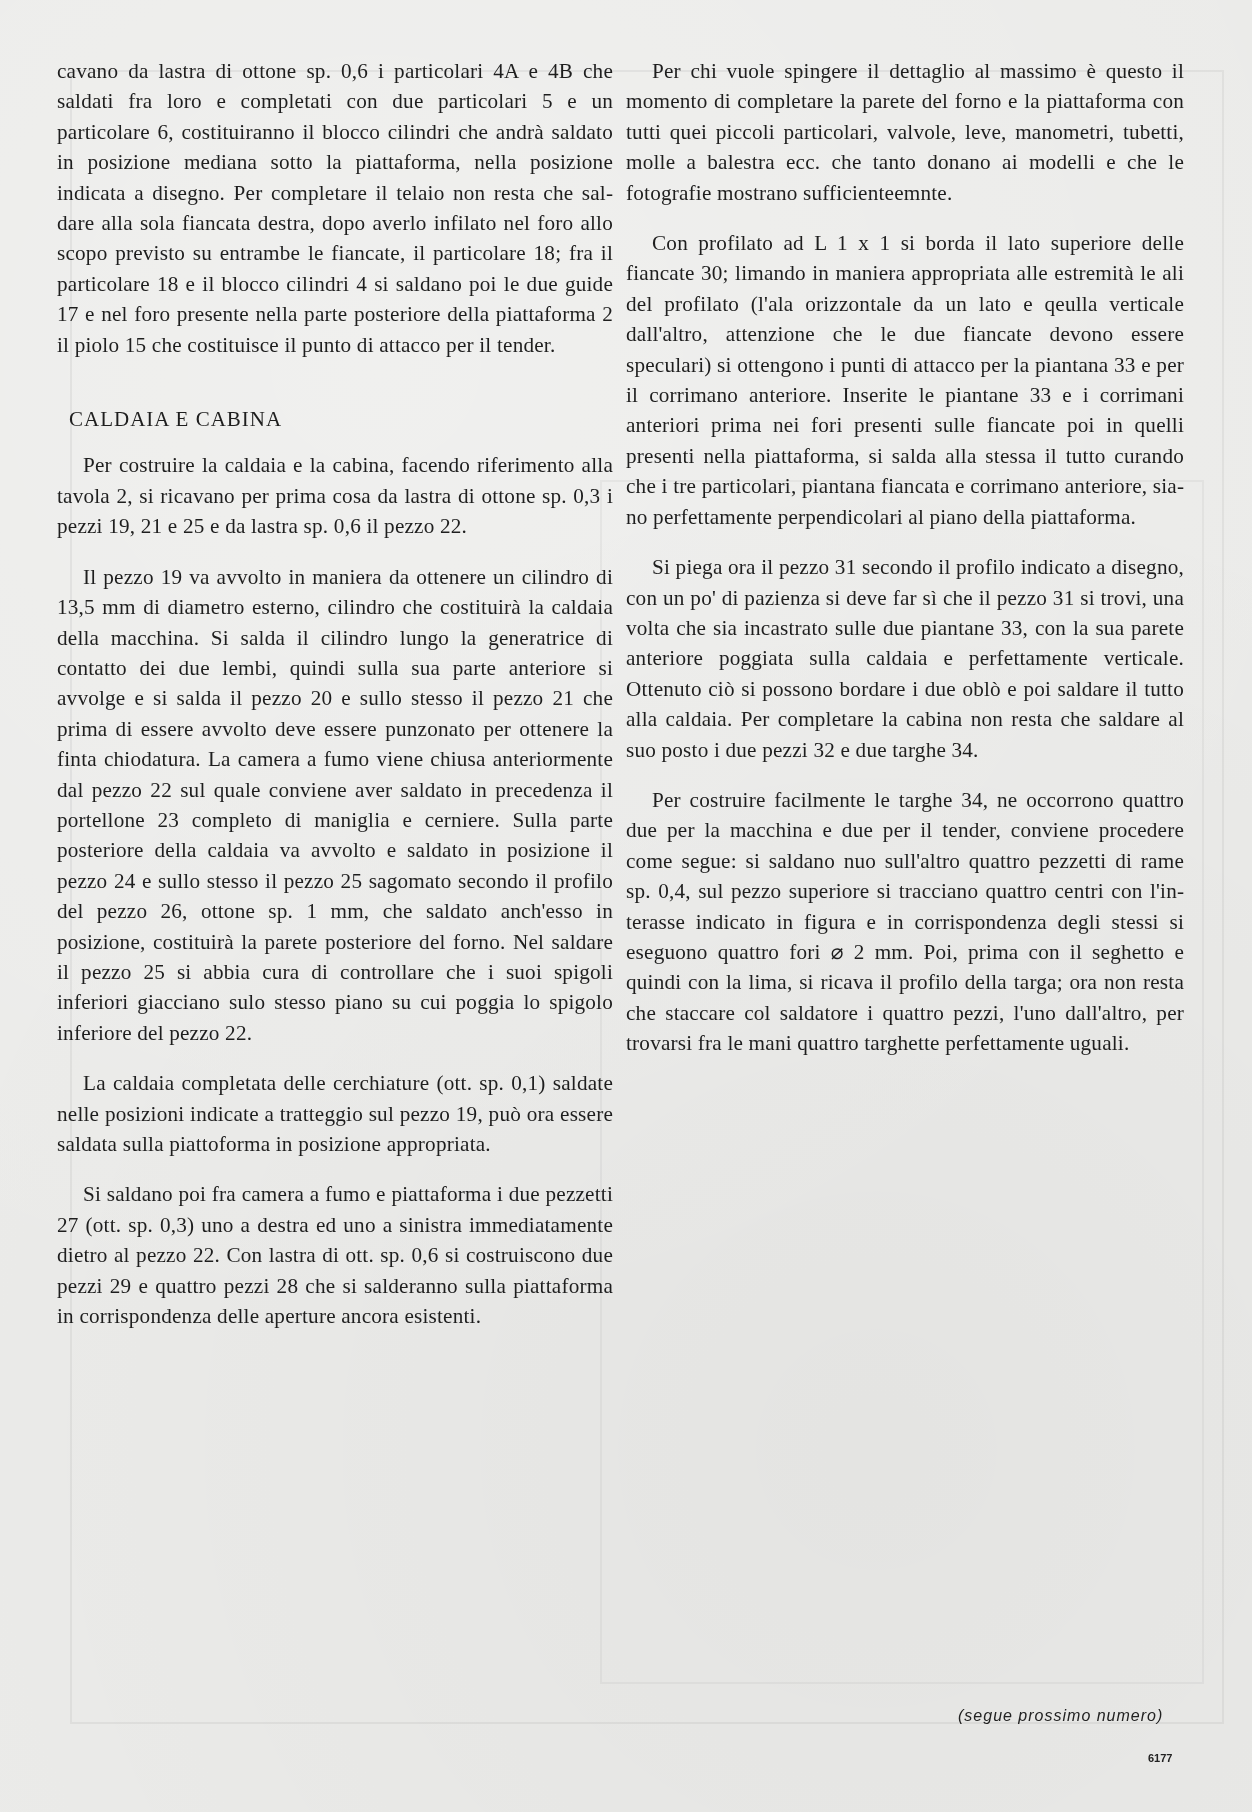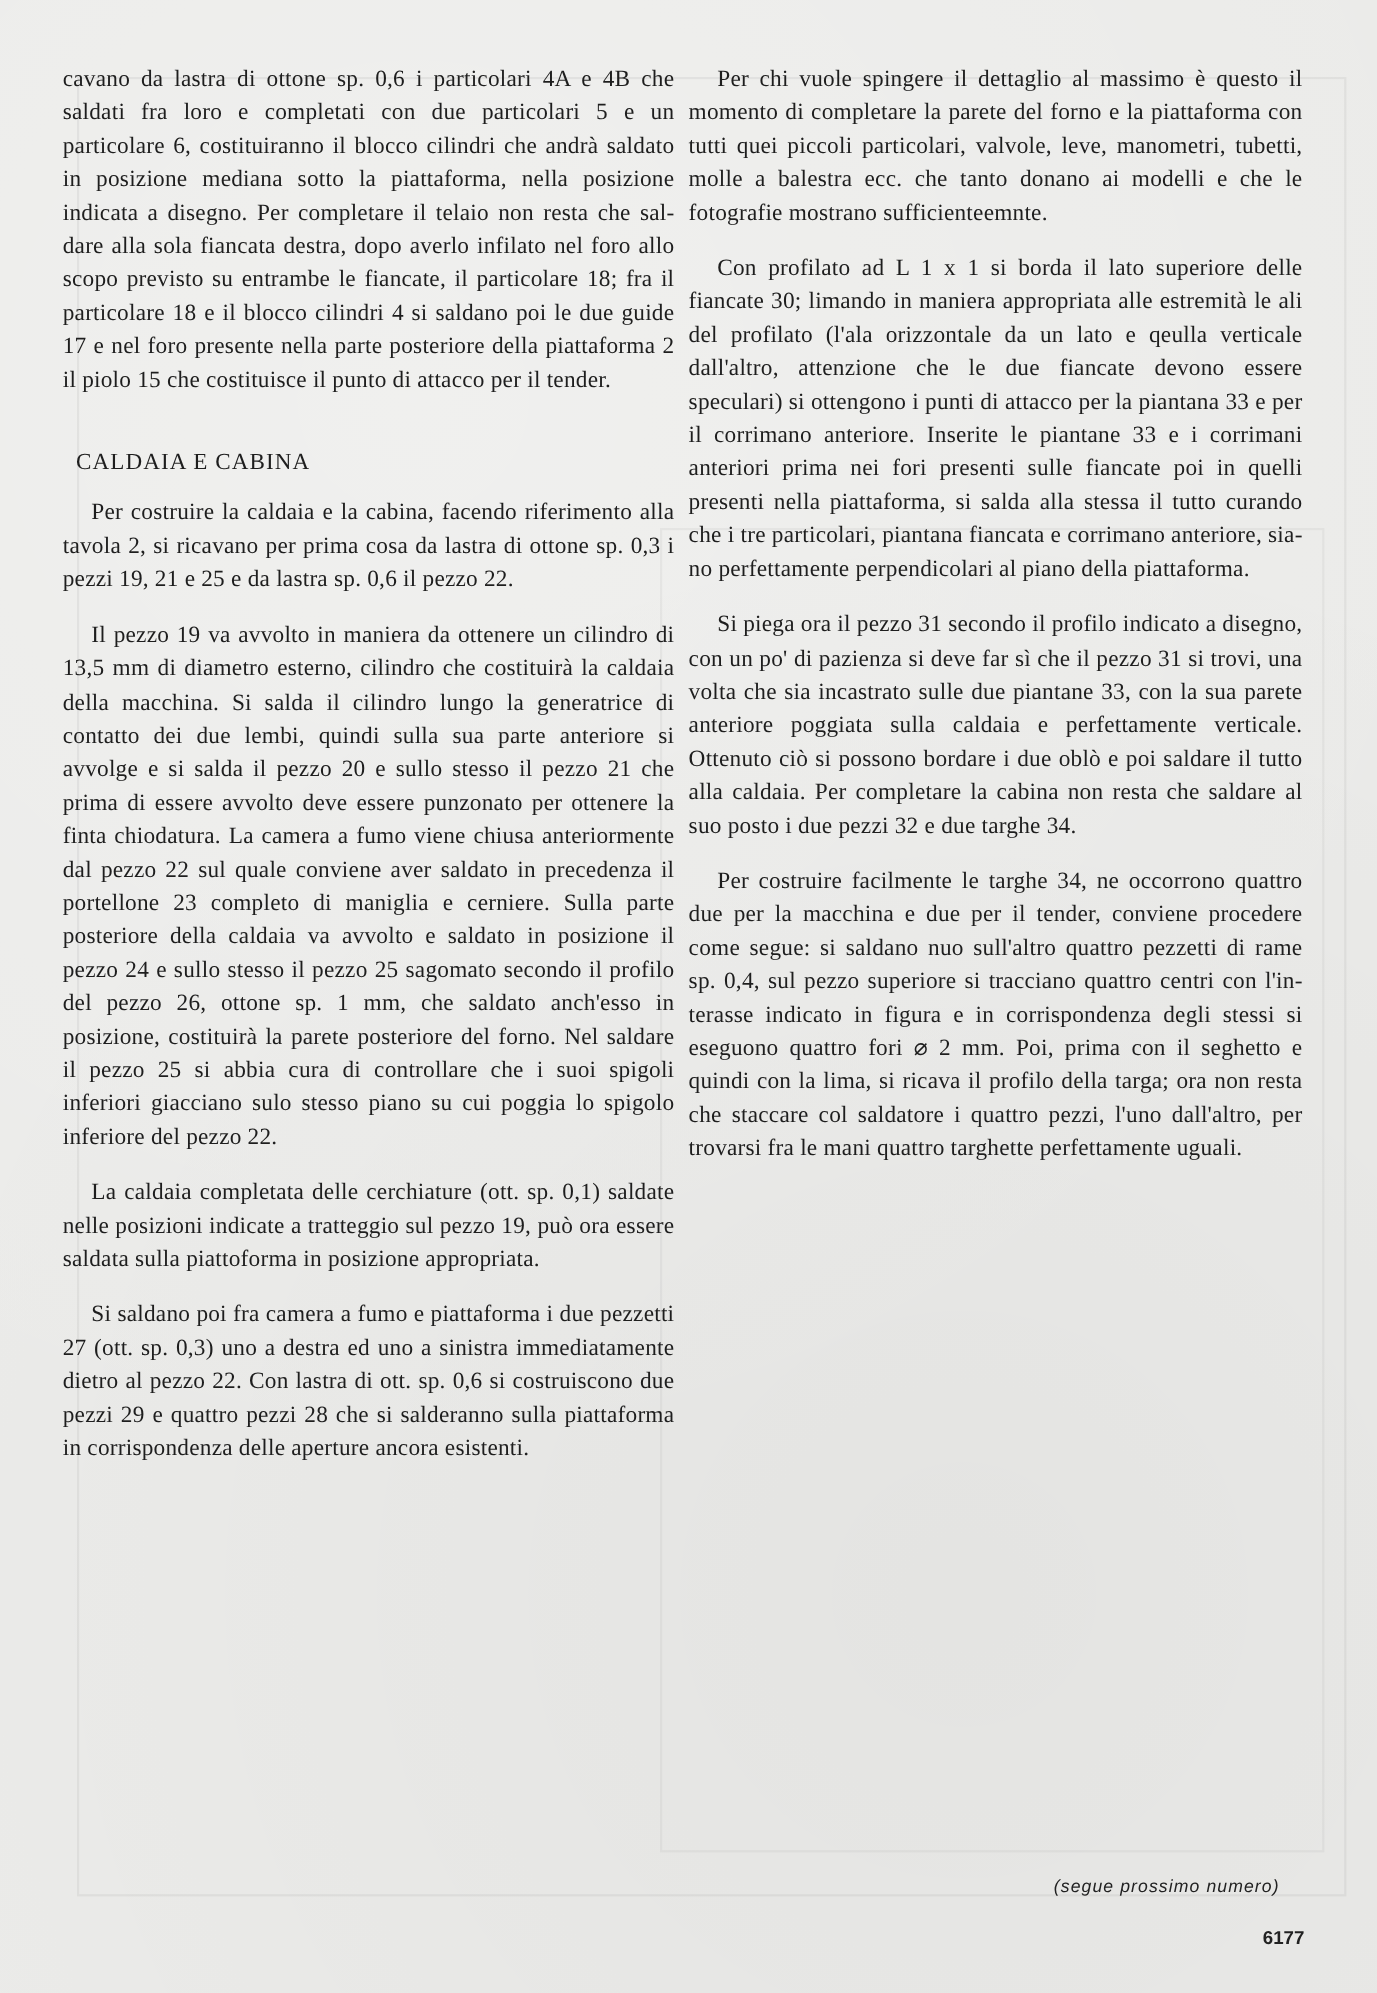--- a/index.html
+++ b/index.html
@@ -31,21 +31,21 @@
     margin: 44px 0 16px 12px; font-size: 21px; letter-spacing: 1px; text-align: left;
   }
   .continued {
     position: absolute; top: 1691px; left: 958px;
     font-family: "Liberation Sans", "DejaVu Sans", sans-serif;
     font-style: italic; font-size: 16px; letter-spacing: 1px; color: #222; margin-top: 16px;
   }
   .page-number {
     position: absolute; top: 1752px; left: 1148px;
     font-family: "Liberation Sans", "DejaVu Sans", sans-serif;
-    font-weight: bold; font-size: 17px; color: #222;
+    font-weight: bold; font-size: 11px; color: #222;
   }
 </style>
 </head>
 <body>
 
 <div class="bleed"></div>
 <div class="bleed inner"></div>
 
 <div class="column col-left">
   <p class="first">cavano da lastra di ottone sp. 0,6 i particolari 4A e 4B che saldati fra loro e completati con due par­ticolari 5 e un particolare 6, costituiranno il blocco cilindri che andrà saldato in posizione mediana sotto la piattaforma, nella posizione indicata a di­segno. Per completare il telaio non resta che sal­dare alla sola fiancata destra, dopo averlo infilato nel foro allo scopo previsto su entrambe le fian­cate, il particolare 18; fra il particolare 18 e il blocco cilindri 4 si saldano poi le due guide 17 e nel foro presente nella parte posteriore della piat­taforma 2 il piolo 15 che costituisce il punto di at­tacco per il tender.</p>

